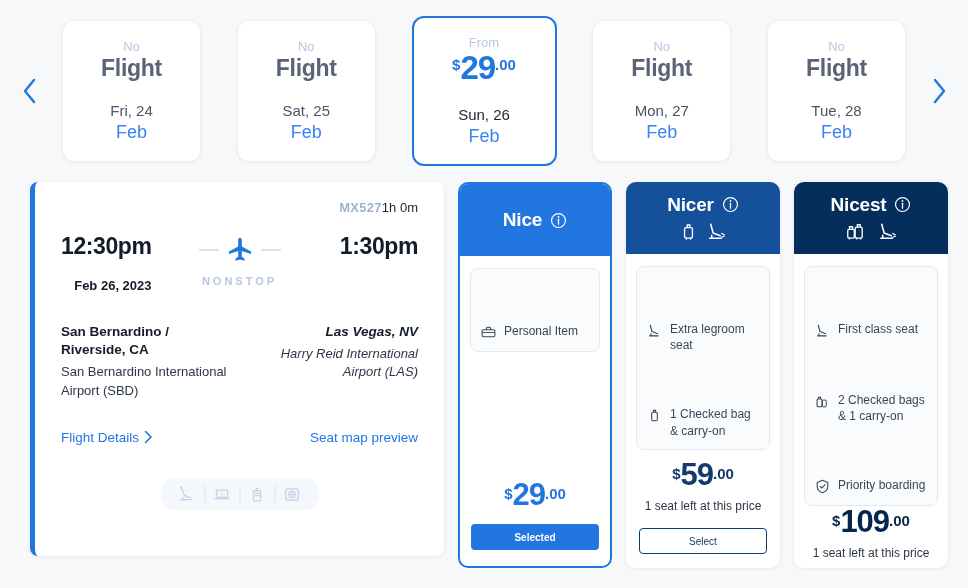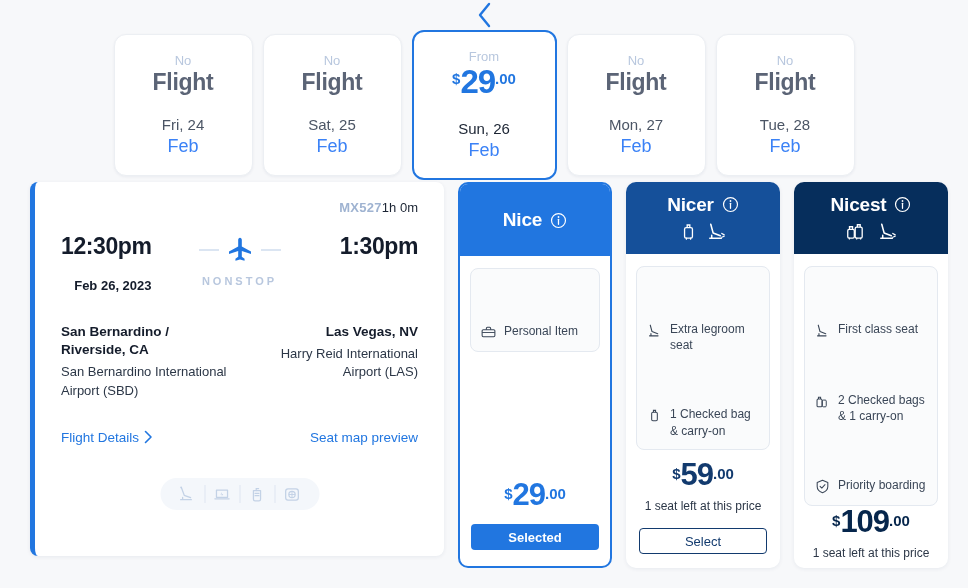--- a/index.html
+++ b/index.html
@@ -7,21 +7,21 @@
     width: 968px; height: 588px;
     background: #f7f8fa;
     font-family: "Liberation Sans", sans-serif;
     overflow: hidden;
   }
 
   
   .date-strip {
     position: absolute; top: 0; left: 0;
     width: 968px; height: 182px;
-    display: flex; align-items: center; flex-direction: column;
+    display: flex; align-items: center;
   }
   .nav-arrow {
     width: 58px; height: 100%;
     display: flex; align-items: center; justify-content: center;
     color: #2176e0; cursor: pointer;
     user-select: none;
   }
   .nav-arrow svg { display: block; }
   .date-cards {
     flex: 1; display: flex; align-items: center;
@@ -102,21 +102,21 @@
   }
   .fp-plane-line { display: flex; align-items: center; gap: 6px; }
   .fp-dash { width: 20px; height: 2px; background: #dbe5f2; }
   .fp-nonstop {
     font-size: 11px; letter-spacing: 3px; font-weight: bold;
     color: #b8c7de; margin-top: 10px;
   }
 
   .fp-places { display: flex; justify-content: space-between; margin-top: 30px; }
   .fp-col-l { width: 170px; text-align: left; }
-  .fp-col-r { width: 170px; text-align: right; }
+  .fp-col-r { width: 170px; text-align: right; font-style: italic; }
   .fp-city { font-size: 13.5px; font-weight: bold; color: #141c2b; line-height: 1.35; }
   .fp-apt  { font-size: 13px; color: #2c3747; line-height: 1.4; margin-top: 4px; }
 
   .fp-links { display: flex; justify-content: space-between; margin-top: 30px; }
   .fp-link {
     font-size: 13.5px; color: #2176e0; cursor: pointer;
     display: flex; align-items: center; gap: 5px;
   }
   .fp-amen {
     position: absolute; left: 50%; transform: translateX(-50%);
@@ -174,21 +174,21 @@
   .fare.nicest .fare-price { color: #06264c; }
   .fare-price .cur   { font-size: 15px; margin-top: 7px; }
   .fare-price .amt   { font-size: 31px; letter-spacing: -1px; }
   .fare-price .cents { font-size: 15px; margin-top: 7px; }
   .seats-left {
     font-size: 12px; color: #2c3747; text-align: center;
     line-height: 1.35; margin-top: 8px;
   }
   .fare-btn {
     width: 128px; height: 26px; border-radius: 4px;
-    font-size: 13px; font-weight: bold;
+    font-size: 10px; font-weight: bold;
     display: flex; align-items: center; justify-content: center;
     cursor: pointer; margin-top: 14px;
   }
   .btn-selected { background: #2176e0; color: #fff; border: none; }
   .btn-select-nicer  { background: #fff; color: #123a6e; border: 1.5px solid #123a6e; font-weight: normal; }
   .btn-select-nicest { background: #fff; color: #06264c; border: 1.5px solid #06264c; font-weight: normal; }
   .fare.nice .fare-foot { padding-bottom: 16px; }
 </style>
 </head>
 <body>

